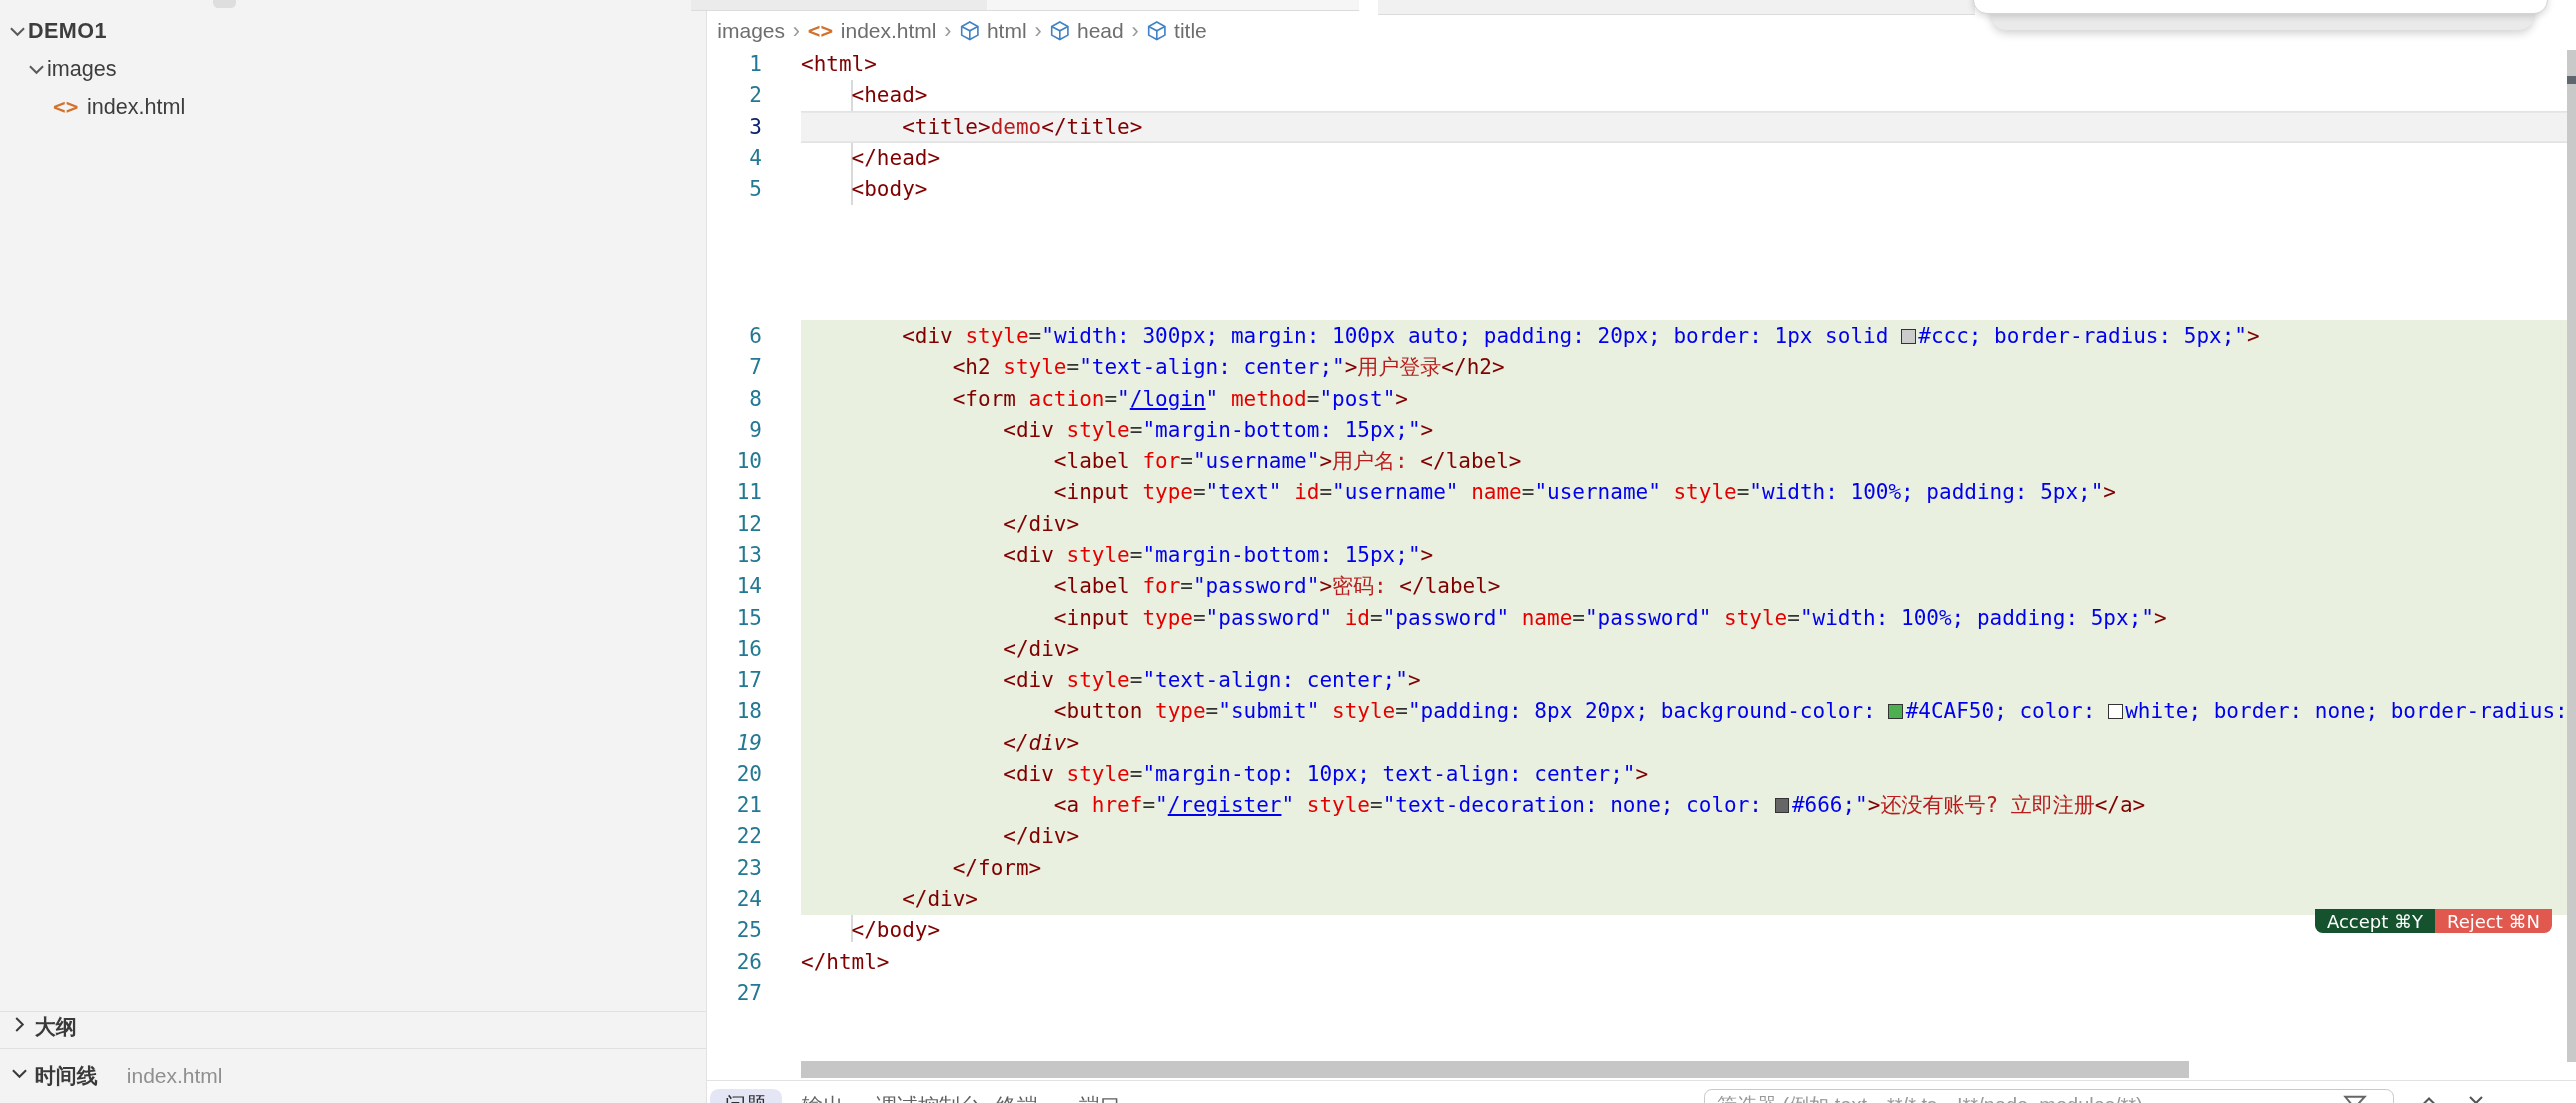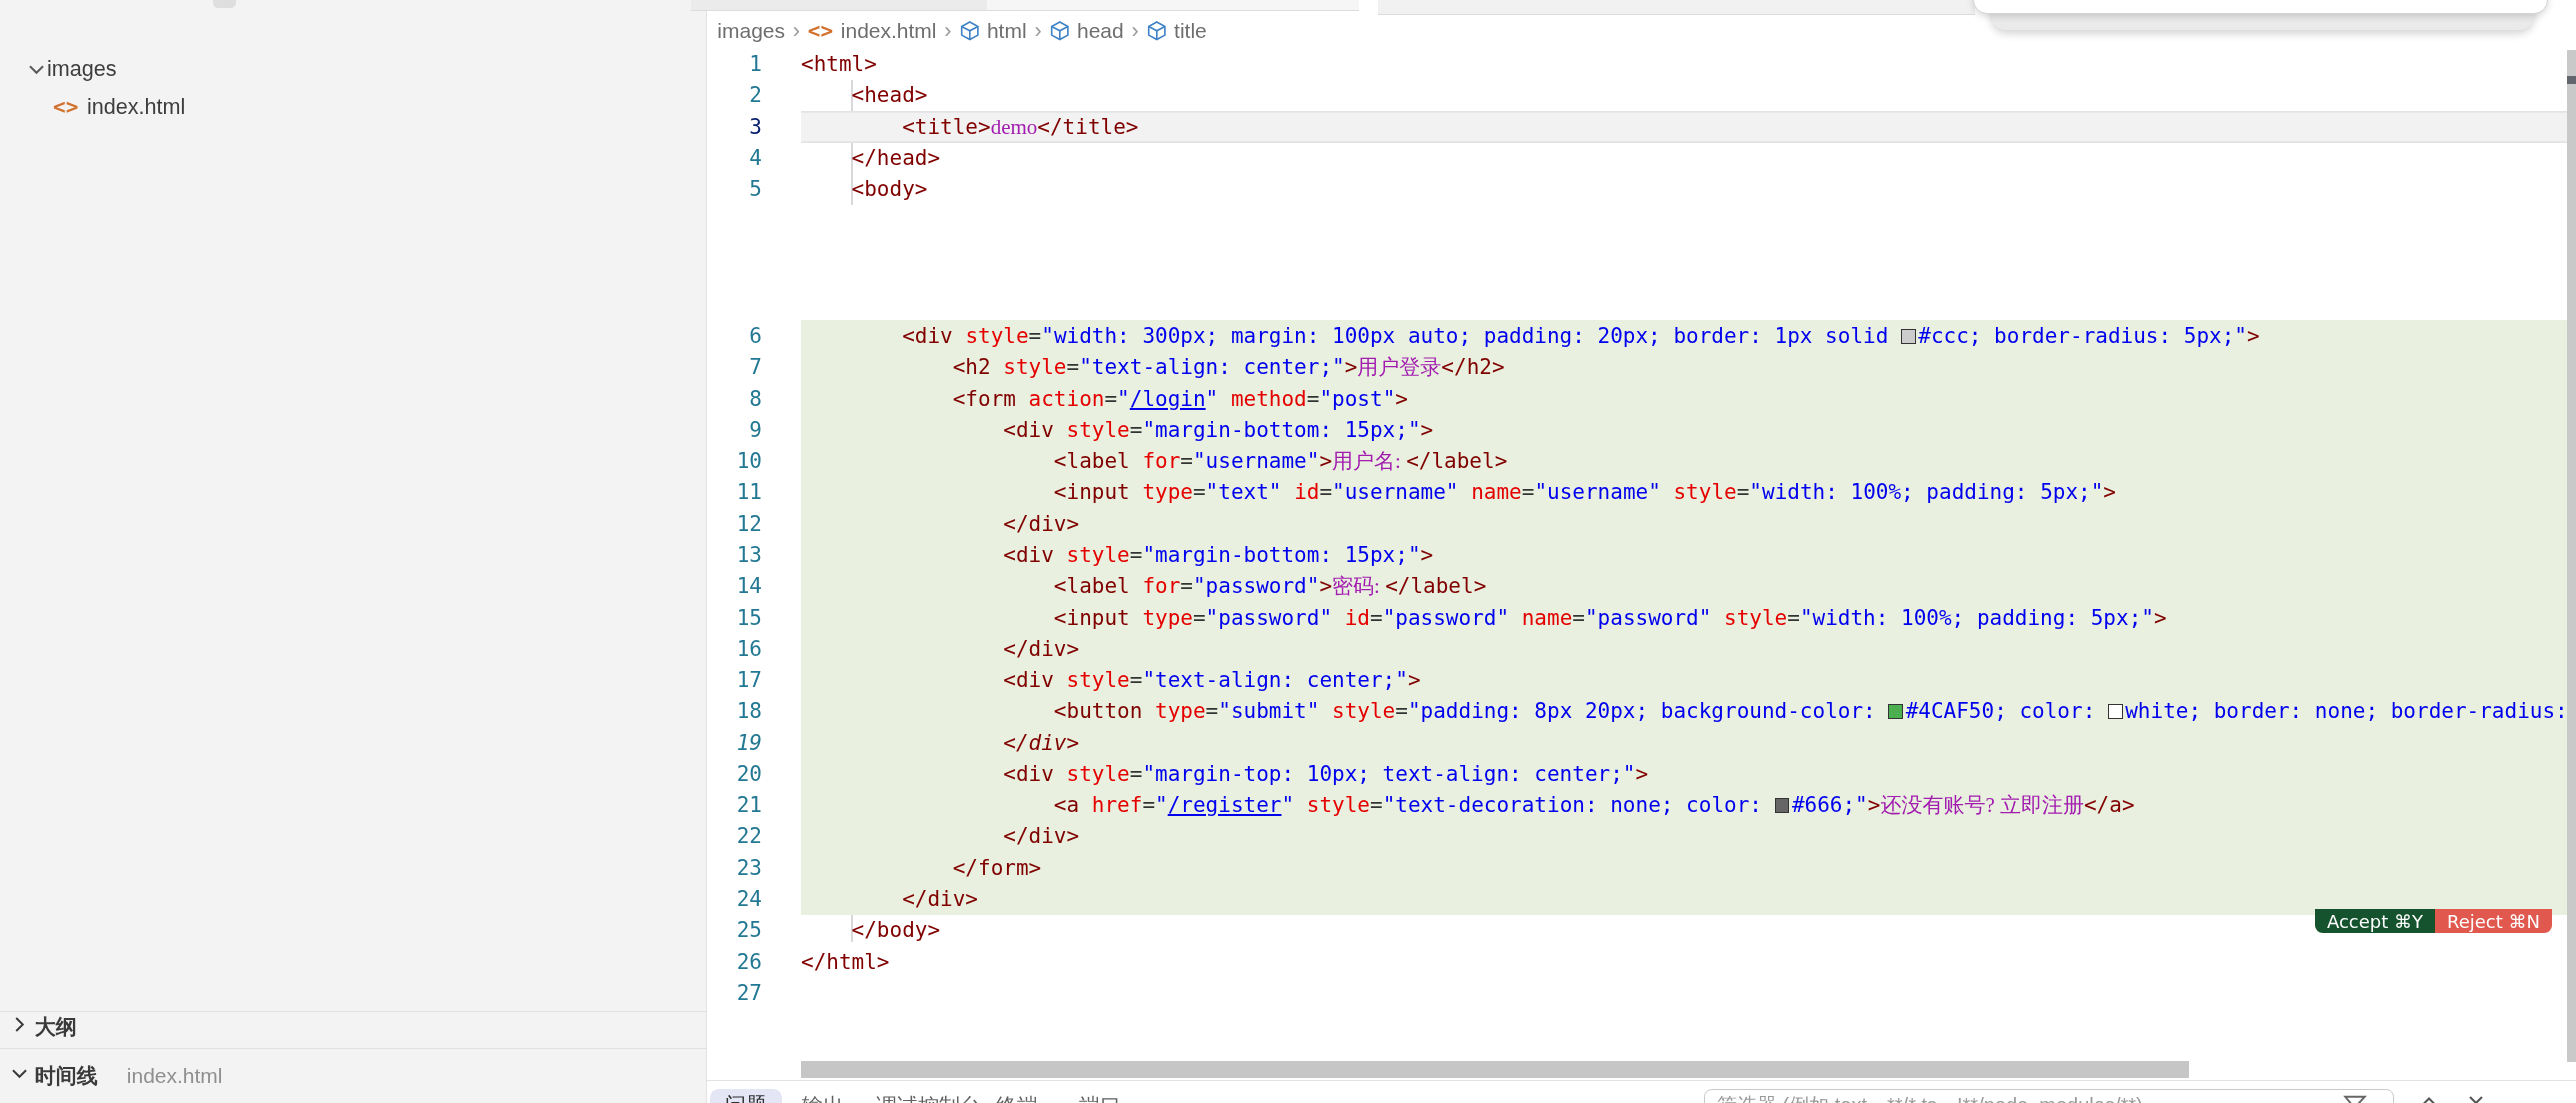--- a/index.html
+++ b/index.html
@@ -42,21 +42,21 @@
     overflow:hidden; color:#1a1a1a; }
   .code-row.diff .lc { background:#e9f0df; }
   .code-row.current .ln { color:#0b216f; }
   .code-row.current .lc { background:#f2f2f2;
     box-shadow:inset 0 1.7px 0 #e3e3e3, inset 0 -1.7px 0 #e3e3e3; }
   .tk-tag { color:#800000; }
   .tk-attr { color:#e50000; }
   .tk-eq { color:#333333; }
   .tk-str { color:#0000ee; }
   .tk-link { color:#0000ee; text-decoration:underline; }
-  .tk-txt { color:#a21caf;font-family:Liberation Serif, serif; }
+  .tk-txt { color:#b91c1c; }
   .swatch { display:inline-block; width:14.7px; height:14.7px; border:1.7px solid #333;
     vertical-align:-0.9px; margin-right:2.6px; }
 
   .guide { position:absolute; width:1.7px; background:#d9d9d9; }
 
   
   .ai-popup { position:absolute; left:149px; top:213px; width:874px; height:98px;
     background:#fff; border:1.7px solid #cfcfcf; border-radius:7px;
     box-shadow:0 4.3px 12px rgba(0,0,0,.14); }
   .ai-prompt { position:absolute; left:23px; top:14px; font-size:21.6px; color:#3c3c3c; }
@@ -112,20 +112,28 @@
   .bp-icon { position:absolute; top:9.5px; width:24px; height:24px; color:#555; }
 </style>
 </head>
 <body>
 
 <div class="app">
 
   <div class="sidebar">
     <div class="side-pill"></div>
 
+    <div class="tree-row" style="top:12px; padding-left:7px;">
+      <span class="chev">
+        <svg viewBox="0 0 16 16" width="21" height="21">
+            <path d="M3 5.5l5 5 5-5" fill="none" stroke="currentColor" stroke-width="1.5"></path>
+          </svg>
+      </span>
+      <span class="root-label">DEMO1</span>
+    </div>
 
     <div class="tree-row" style="top:50px; padding-left:26px;">
       <span class="chev">
         <svg viewBox="0 0 16 16" width="21" height="21">
             <path d="M3 5.5l5 5 5-5" fill="none" stroke="currentColor" stroke-width="1.5"></path>
           </svg>
       </span>
       <span>images</span>
     </div>
 

